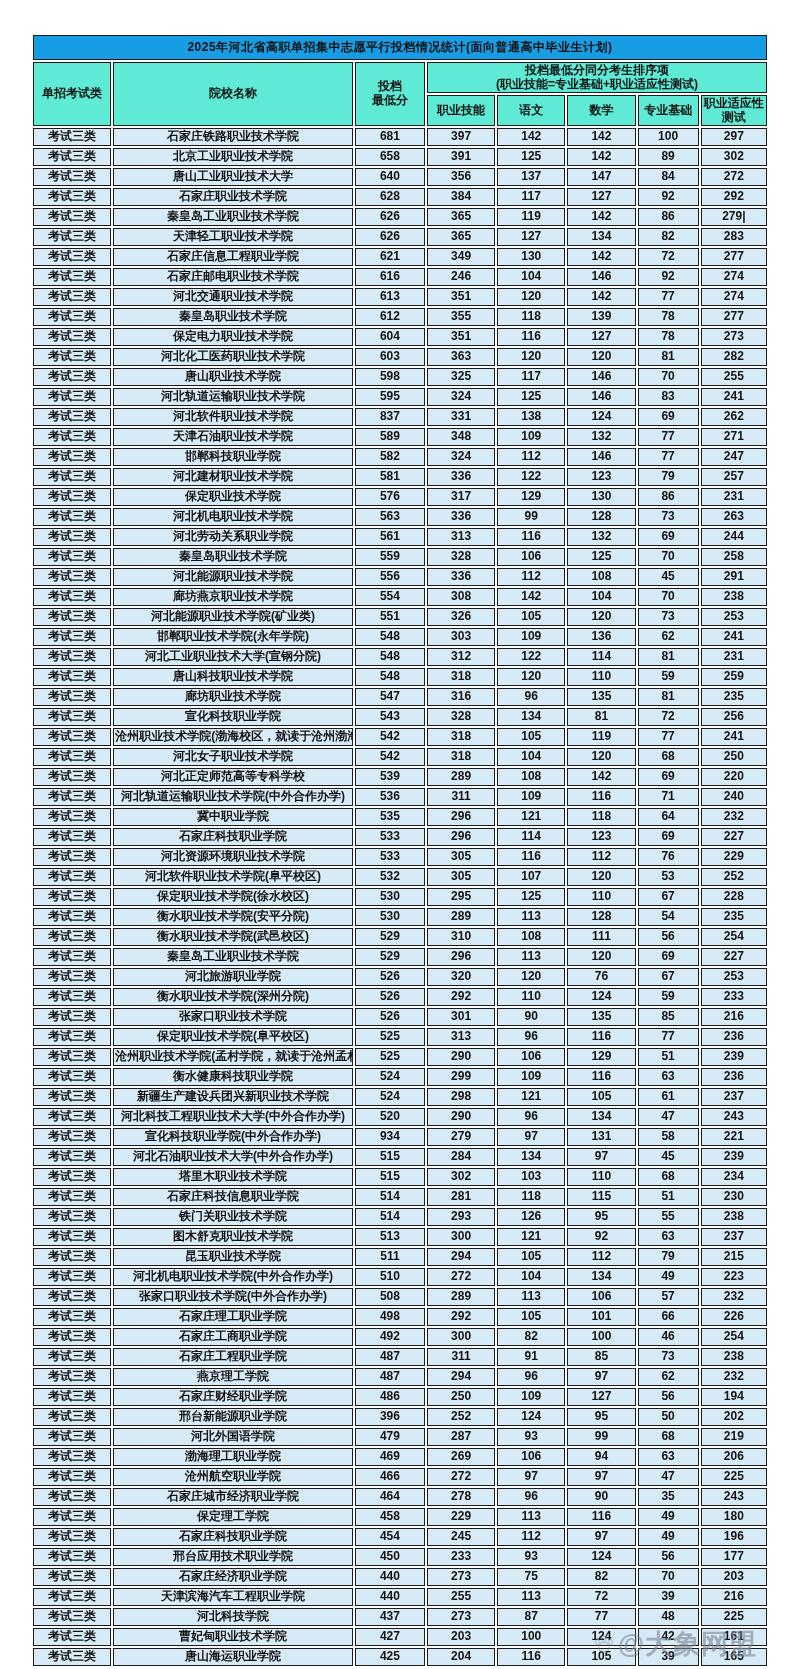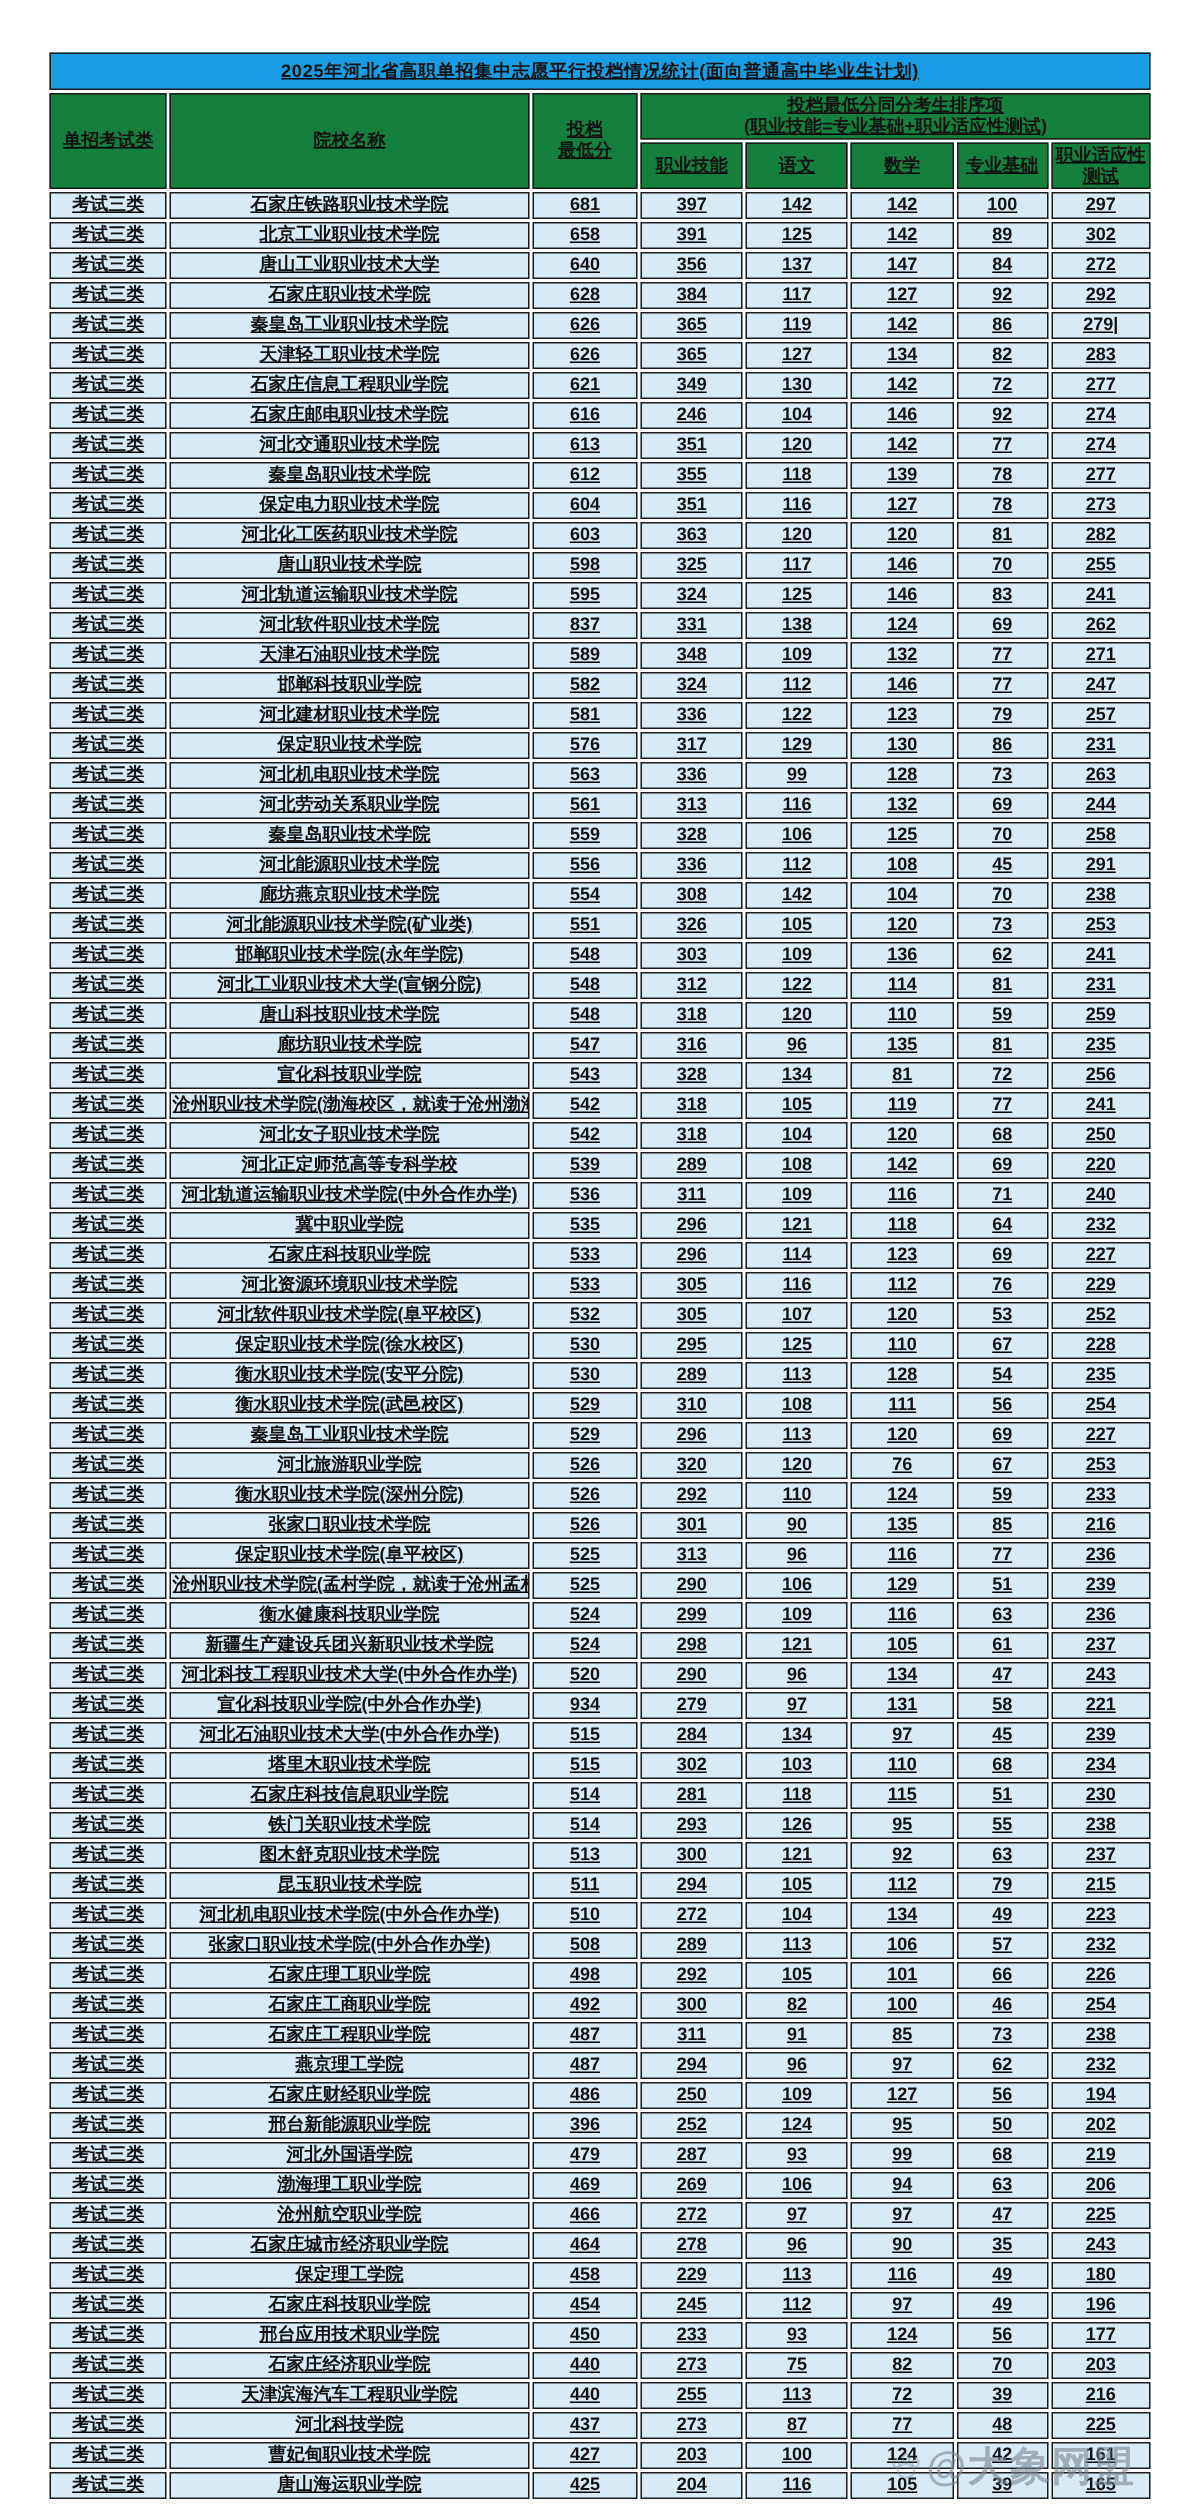--- a/index.html
+++ b/index.html
@@ -7,21 +7,20 @@
     width:800px;height:1669px;
     background:#ffffff;
     overflow:hidden;
     position:relative;
     font-family:"Liberation Sans","DejaVu Sans",sans-serif;
   }
   .table-wrap{
     width:738px;
     margin:33px auto 0 auto;
     position:relative;
-    text-decoration:underline;
   }
   table.stats{
     table-layout:fixed;
     border-collapse:separate;
     border-spacing:2px;
     width:738px;
     background:#ffffff;
   }
   table.stats td, table.stats th{
     box-sizing:border-box;
@@ -36,21 +35,21 @@
     overflow:hidden;
   }
   th.title-cell{
     background:#189de4;
     color:#ffffff;
     font-size:17px;
     height:25px;
     letter-spacing:0.5px;
     white-space:nowrap;
   }
-  .hdr{background:#15803d;}
+  .hdr{background:#5eead4;}
   th.group-cell{height:30px;}
   th.sub-cell{height:31px;white-space:pre-line;}
   th.span-cell{white-space:pre-line;}
   td.data-cell{background:#d7ebf6;height:18px;white-space:nowrap;}
   .watermark{
     position:absolute;
     right:12px;
     bottom:6px;
     display:flex;
     align-items:center;

